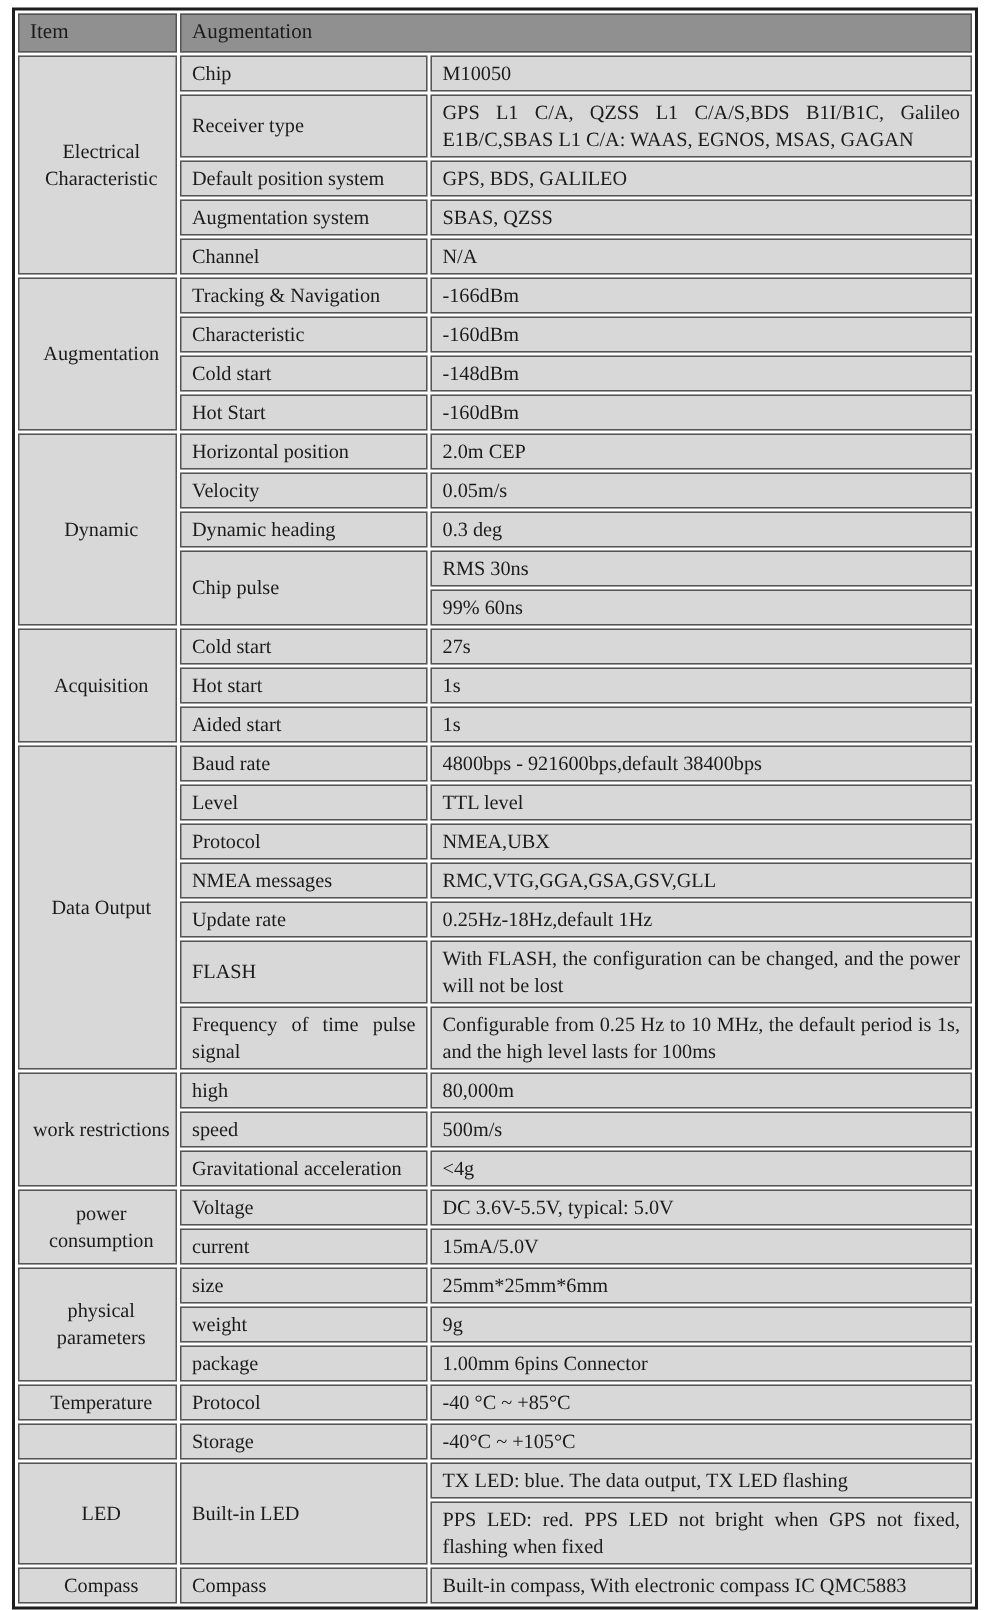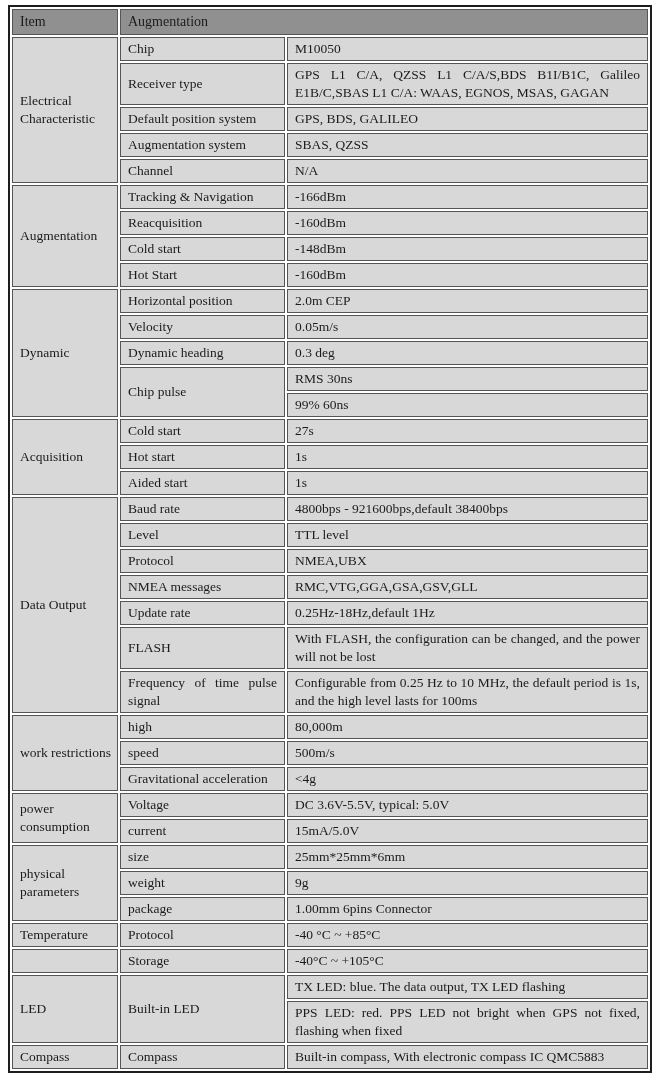--- a/index.html
+++ b/index.html
@@ -44,21 +44,21 @@
   }
   th{
     background:var(--header-bg);
     font-weight:normal;
     text-align:left;
     height:26px;
     font-size:14px;
   }
   td{height:24px;}
   td.item-cell{
-    text-align:left;
+    text-align:center;
     padding-right:2px;
   }
   td.label-cell,td.value-cell{
     text-align:justify;
   }
 </style>
 </head>
 <body>
 
 <main class="page">
@@ -95,21 +95,21 @@
         <tr>
           <td class="label-cell">Channel</td>
           <td class="value-cell">N/A</td>
         </tr>
         <tr>
           <td class="item-cell" rowspan="4">Augmentation</td>
           <td class="label-cell">Tracking &amp; Navigation</td>
           <td class="value-cell">-166dBm</td>
         </tr>
         <tr>
-          <td class="label-cell">Reacquisition</td>
+          <td class="label-cell">Characteristic</td>
           <td class="value-cell">-160dBm</td>
         </tr>
         <tr>
           <td class="label-cell">Cold start</td>
           <td class="value-cell">-148dBm</td>
         </tr>
         <tr>
           <td class="label-cell">Hot Start</td>
           <td class="value-cell">-160dBm</td>
         </tr>

